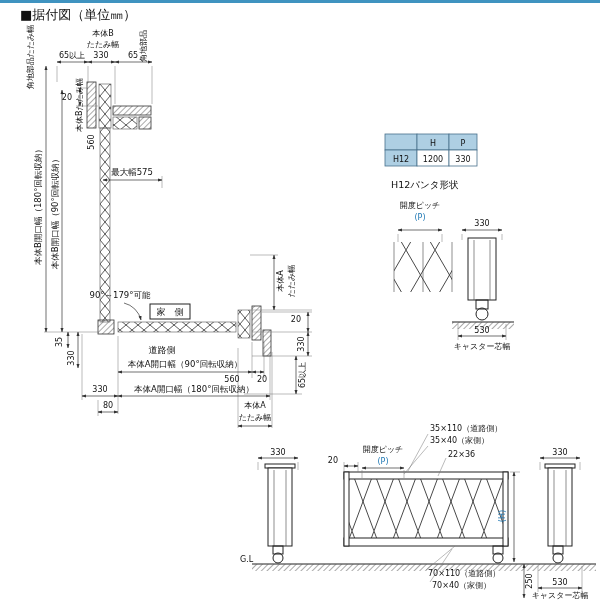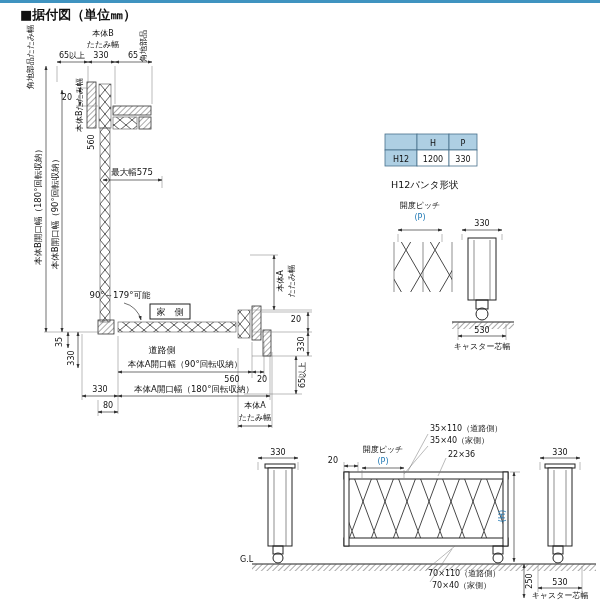--- a/index.html
+++ b/index.html
@@ -1,19 +1,19 @@
 <!DOCTYPE html>
 <html><head>
 <meta charset="utf-8">
 <style>
   *{margin:0;padding:0;box-sizing:border-box}
   html,body{width:600px;height:600px;background:#ffffff;overflow:hidden;
     font-family:"DejaVu Sans","Liberation Sans",sans-serif}
   .topbar{position:absolute;top:0;left:0;width:600px;height:3px;background:#3f93c0}
-  .title{position:absolute;top:6px;left:20px;font-size:13px;font-weight:bold;color:#111}
+  .title{position:absolute;top:6px;left:20px;font-size:13px;font-weight:normal;color:#111}
   svg{position:absolute;top:0;left:0}
   svg text{fill:#111;font-size:9px;font-family:"DejaVu Sans","Liberation Sans",sans-serif}
   text.mid{text-anchor:middle}
   text.end{text-anchor:end}
   text.s8{font-size:8px}
   text.s85{font-size:8.5px}
   text.s95{font-size:9.5px}
   text.blue{fill:#1f78b4}
   .dim{stroke:#333;stroke-width:0.7;fill:none}
   .ext{stroke:#777;stroke-width:0.5;fill:none}

